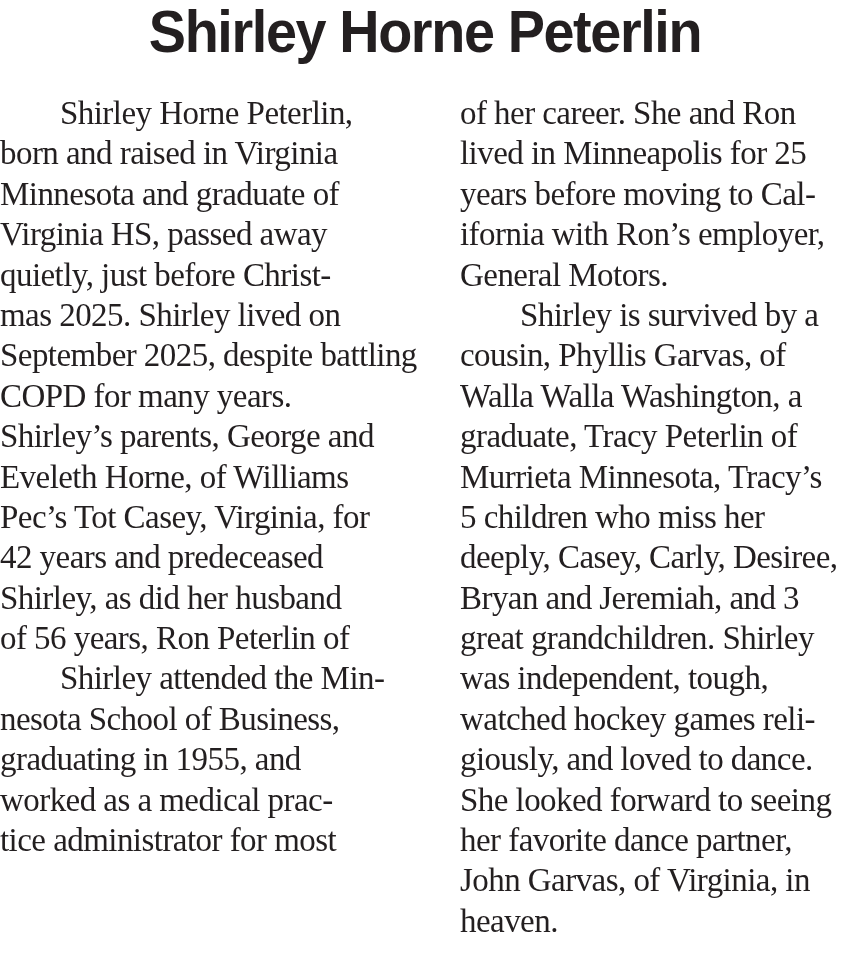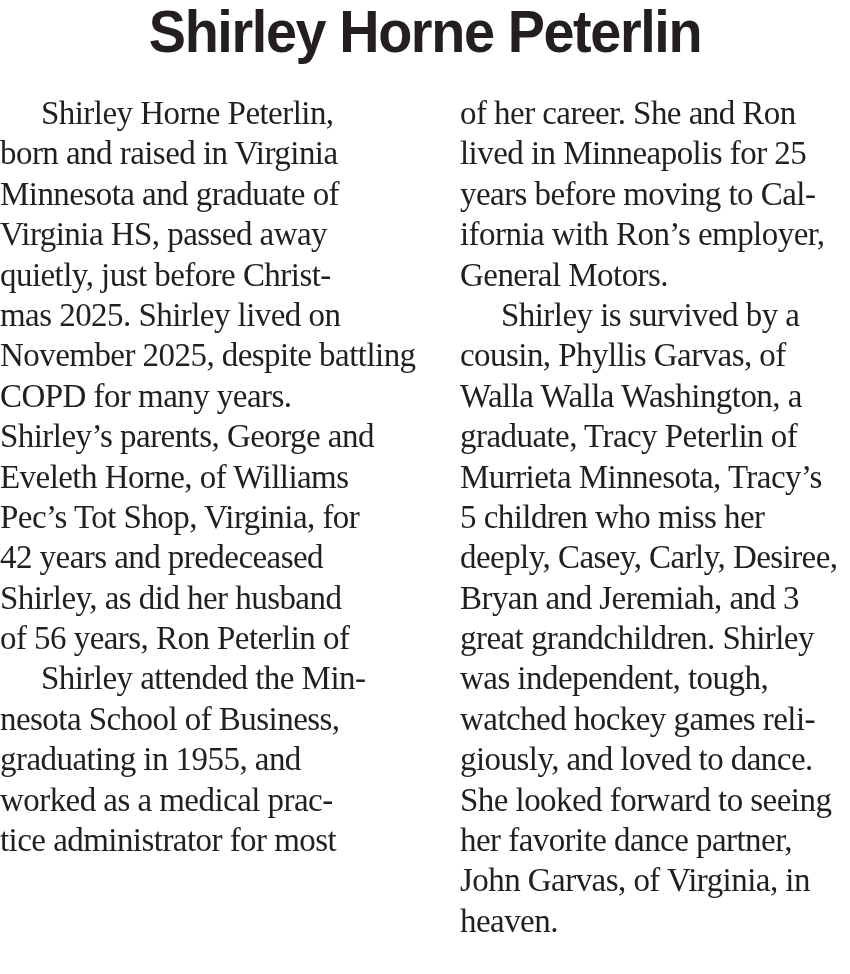--- a/index.html
+++ b/index.html
@@ -39,39 +39,39 @@
       color: #231f20;
       white-space: nowrap;
     }
     .col-left { left: 0; width: 420px; }
     .col-right { left: 460px; width: 412px; }
     .line {
       display: block;
       height: 40.4px;
       letter-spacing: -0.55px;
     }
-    .line.indent { padding-left: 41px; }
+    .line.indent { padding-left: 41px; margin-left: 19px; }
   </style>
 </head>
 <body>
 
 <h1 class="title">Shirley Horne Peterlin</h1>
 
 <div class="column col-left">
   <span class="line indent">Shirley Horne Peterlin,</span>
   <span class="line">born and raised in Virginia</span>
   <span class="line">Minnesota and graduate of</span>
   <span class="line">Virginia HS, passed away</span>
   <span class="line">quietly, just before Christ-</span>
   <span class="line">mas 2025. Shirley lived on</span>
-  <span class="line">November 2025, despite battling</span>
+  <span class="line">September 2025, despite battling</span>
   <span class="line">COPD for many years.</span>
   <span class="line">Shirley’s parents, George and</span>
   <span class="line">Eveleth Horne, of Williams</span>
-  <span class="line">Pec’s Tot Shop, Virginia, for</span>
+  <span class="line">Pec’s Tot Casey, Virginia, for</span>
   <span class="line">42 years and predeceased</span>
   <span class="line">Shirley, as did her husband</span>
   <span class="line">of 56 years, Ron Peterlin of</span>
   <span class="line indent">Shirley attended the Min-</span>
   <span class="line">nesota School of Business,</span>
   <span class="line">graduating in 1955, and</span>
   <span class="line">worked as a medical prac-</span>
   <span class="line">tice administrator for most</span>
 </div>
 

